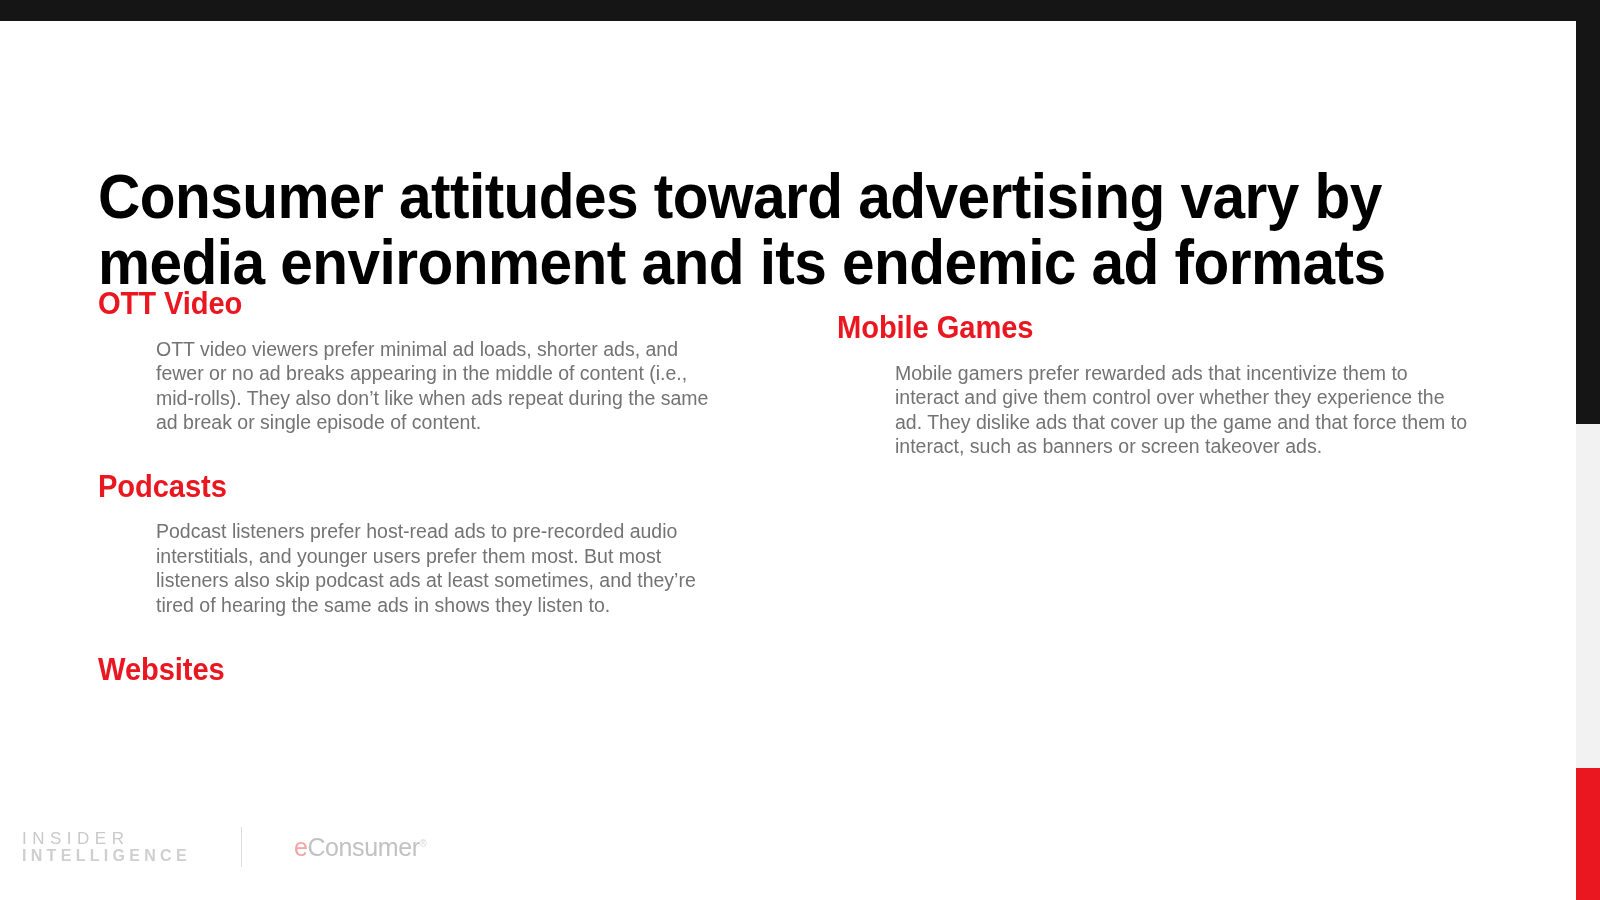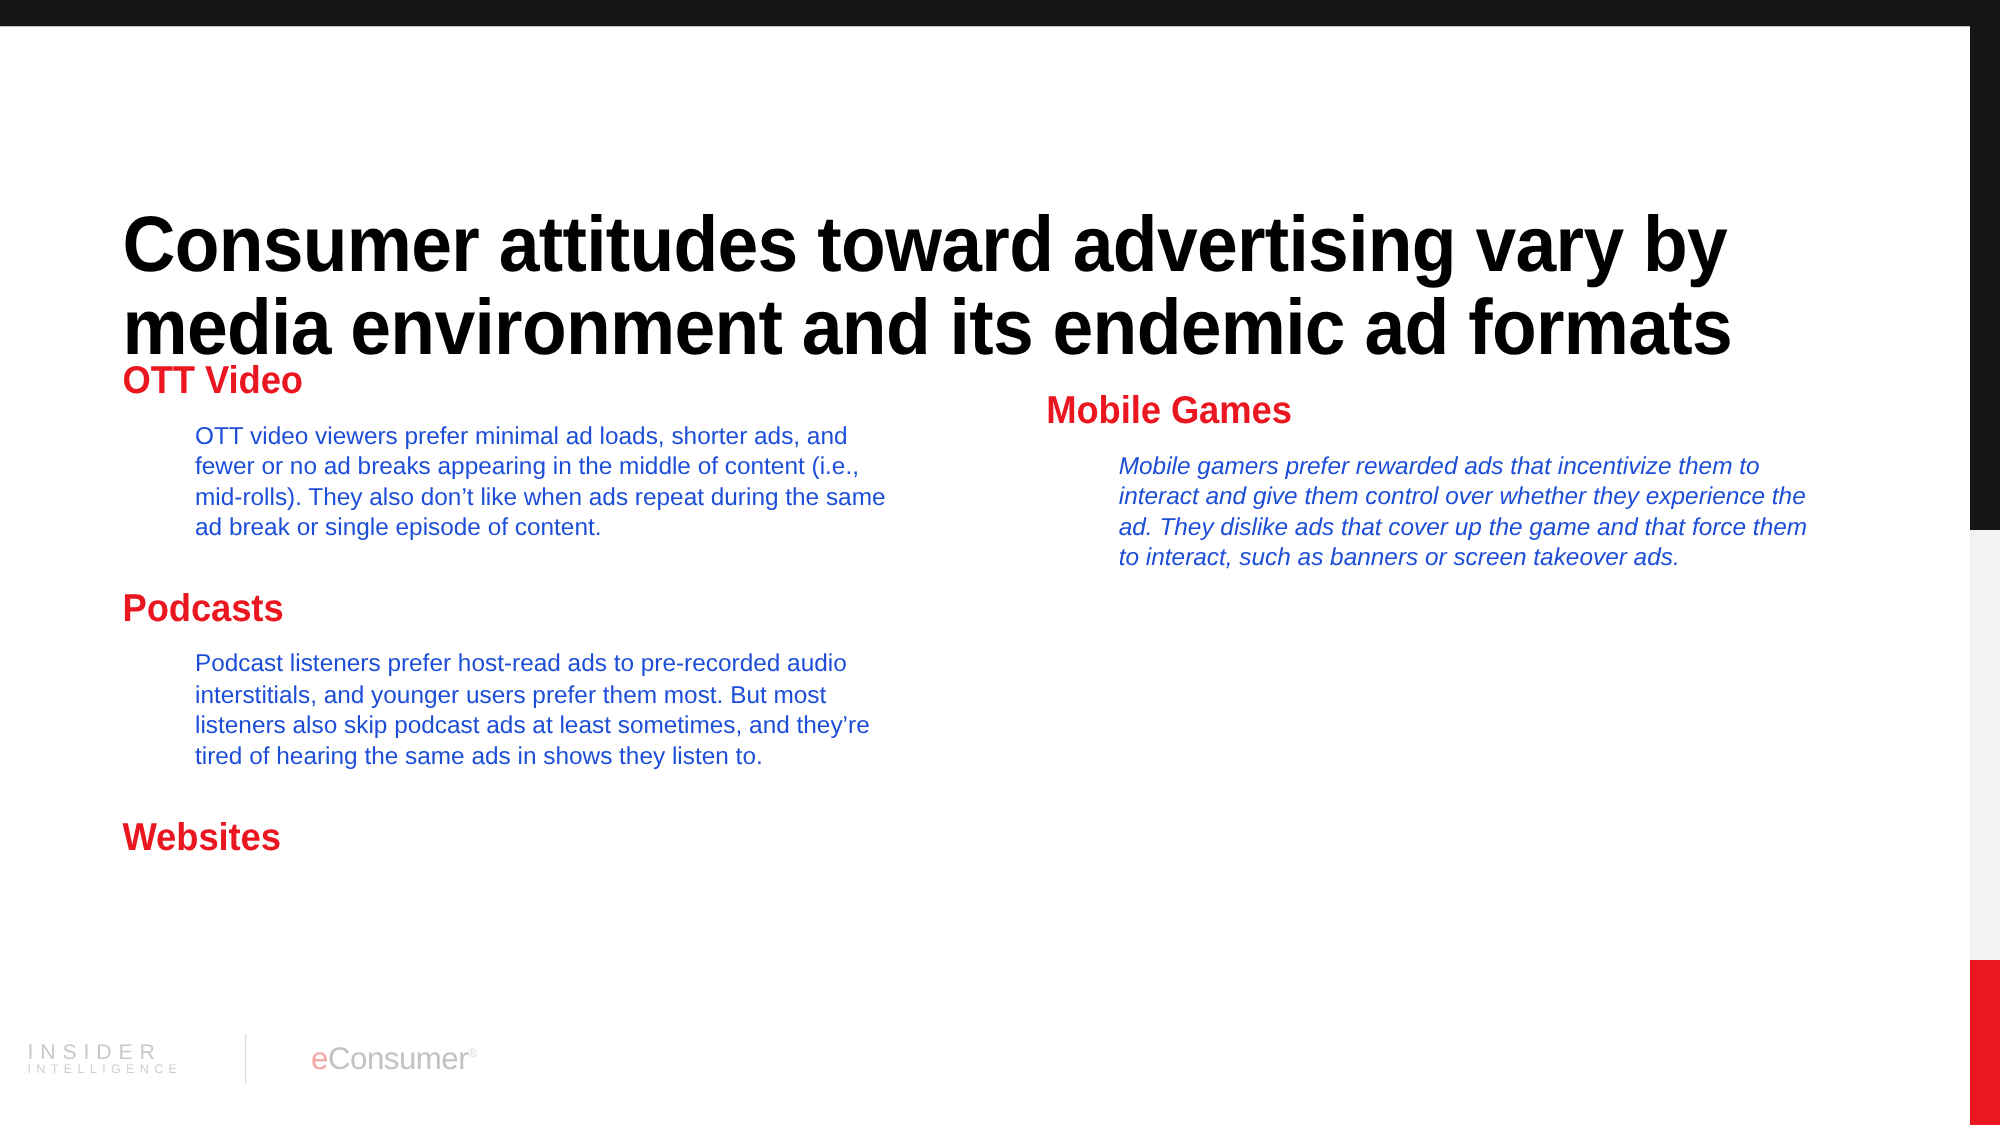--- a/index.html
+++ b/index.html
@@ -103,23 +103,23 @@
     transform: scaleX(0.94);
     transform-origin: left center;
   }
 
   .section-body {
     margin: 0 0 36px 0;
     padding-left: 58px;
     font-family: "Liberation Sans", sans-serif;
     font-size: 19.5px;
     line-height: 1.26;
-    color: #1d4ed8;
-  }
-  .section-body.last { margin-bottom: 0; font-style: italic; }
+    color: #737373;
+  }
+  .section-body.last { margin-bottom: 0; }
 
   
   .gap-1 { height: 24px; }
 
   
   .logo {
     position: absolute;
     left: 22px;
     top: 824px;
     display: flex;
@@ -135,24 +135,24 @@
   }
   .logo-insider-top {
     font-family: "Liberation Sans", sans-serif;
     font-size: 17px;
     letter-spacing: 5.5px;
     color: #c9c9c9;
     font-weight: 400;
   }
   .logo-insider-bottom {
     font-family: "Liberation Sans", sans-serif;
-    font-size: 10px;
+    font-size: 16px;
     letter-spacing: 4.3px;
     color: #cfcfcf;
-    font-weight: 400;
+    font-weight: 700;
     margin-top: 1px;
   }
   .logo-divider {
     width: 1px;
     height: 40px;
     background: #dcdcdc;
     margin: 0 24px 0 22px;
   }
   .logo-emarketer {
     font-family: "Liberation Sans", sans-serif;

